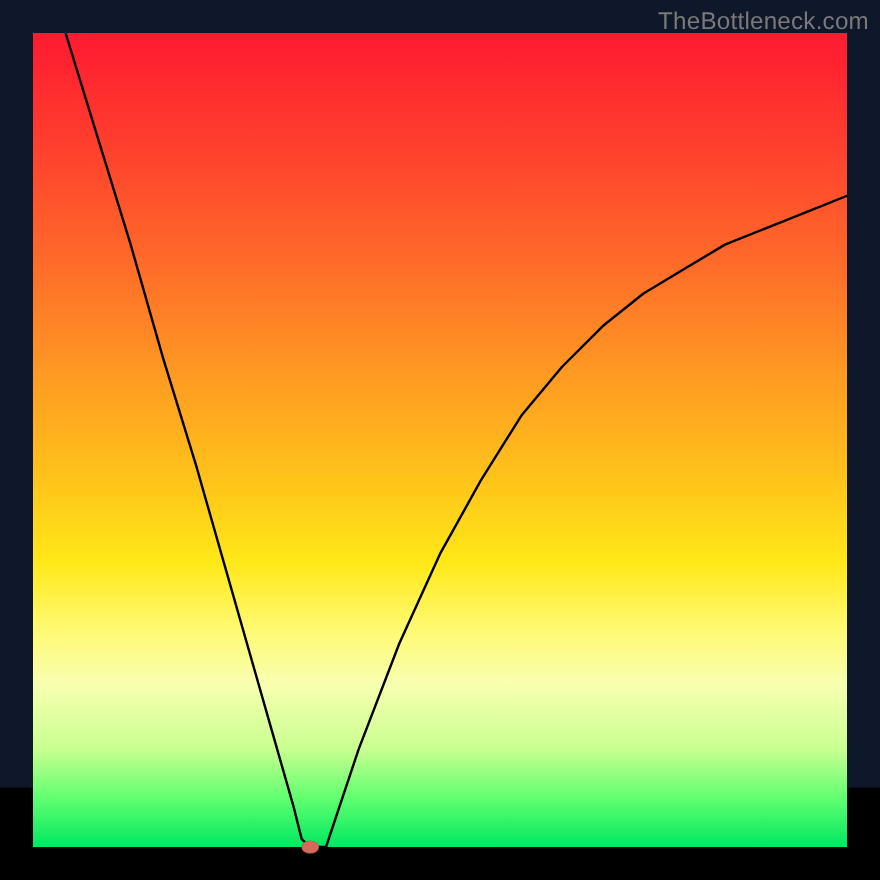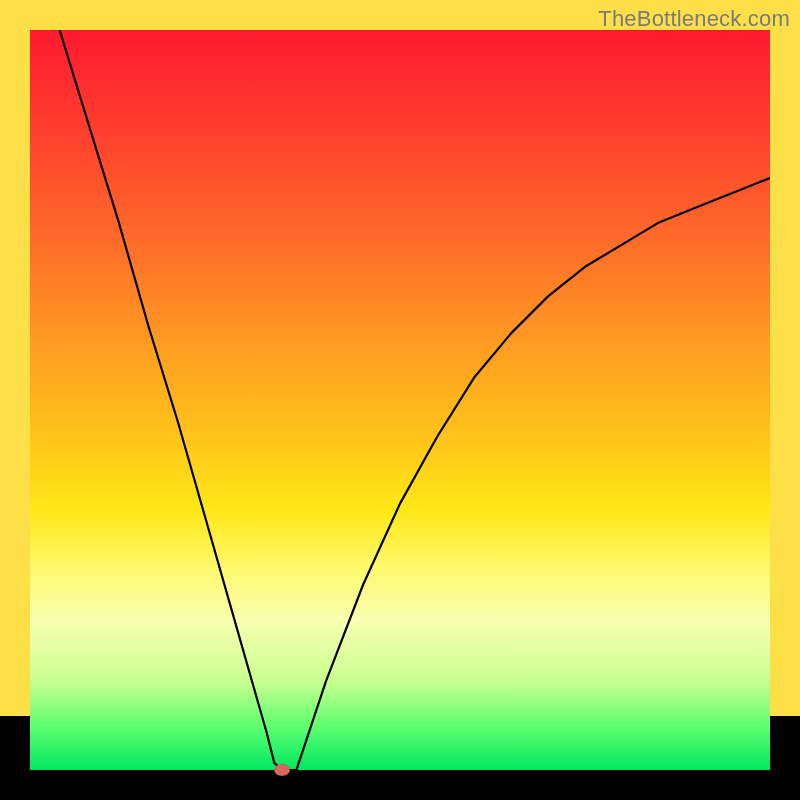--- a/index.html
+++ b/index.html
@@ -8,21 +8,21 @@
     width: 800px;
     height: 800px;
     overflow: hidden;
     background: #000;
     font-family: Arial, Helvetica, sans-serif;
   }
   .frame {
     position: relative;
     width: 800px;
     height: 716px;
-    background: #fde047;
+    background: #0f172a;
   }
   .plot-area {
     position: absolute;
     left: 30px;
     top: 30px;
     width: 740px;
     height: 740px;
     
     background: linear-gradient(to bottom,
       #ff1a30 0%,

